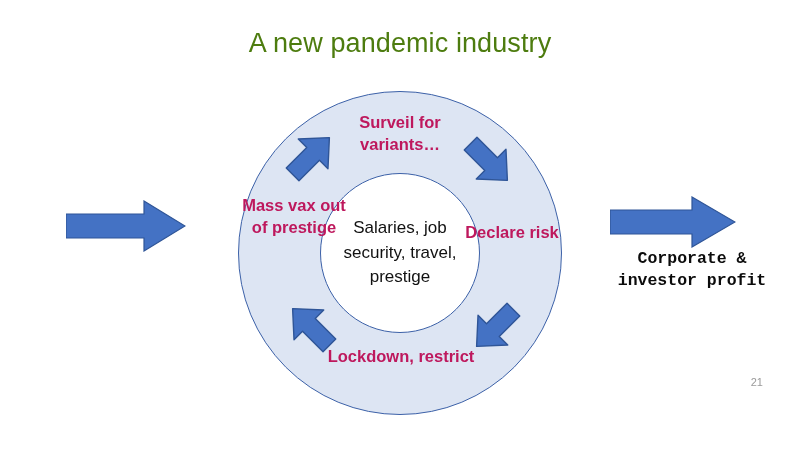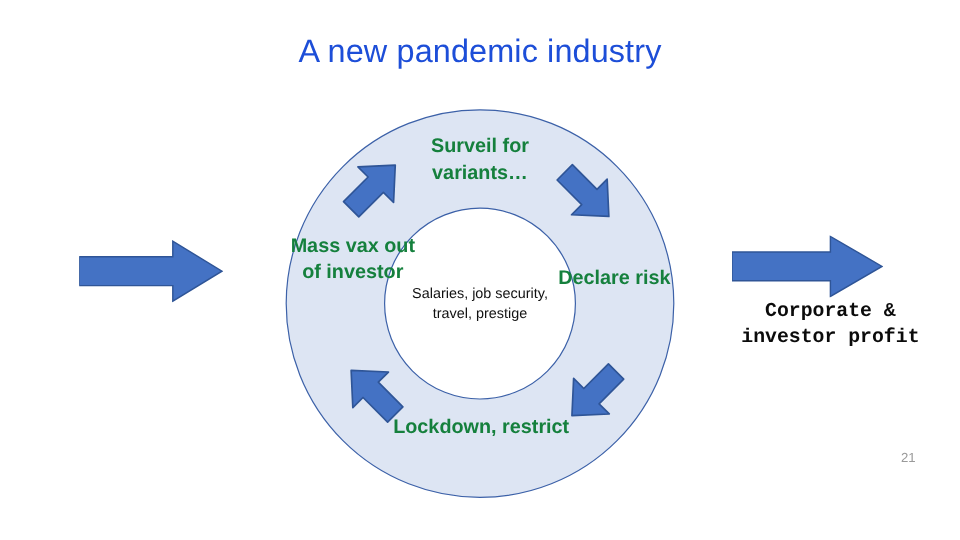--- a/index.html
+++ b/index.html
@@ -21,21 +21,21 @@
   }
 
   
   #slide-title {
     position: absolute;
     left: 0;
     top: 28px;
     width: 800px;
     text-align: center;
     font-size: 27px;
-    color: #1d4ed8;
+    color: #4d7c0f;
     font-weight: 400;
     letter-spacing: 0.1px;
   }
 
   
   #cycle-diagram {
     position: absolute;
     left: 238px;
     top: 91px;
     width: 324px;
@@ -66,32 +66,32 @@
   #inner-label {
     position: absolute;
     left: 82px;
     top: 82px;
     width: 160px;
     height: 160px;
     display: flex;
     align-items: center;
     justify-content: center;
     text-align: center;
-    font-size: 12px;
+    font-size: 17px;
     line-height: 1.45;
     color: #111111;
     padding: 0 6px;
     box-sizing: border-box;
   }
 
   .ring-label {
     position: absolute;
     text-align: center;
     font-weight: bold;
-    color: #15803d;
+    color: #be185d;
     font-size: 16.5px;
     line-height: 1.32;
   }
   #label-surveil { left: 80px; top: 21px;  width: 164px; }
   #label-declare { left: 222px; top: 115px; width: 104px; margin-top: 16px; }
   #label-lockdown{ left: 82px; top: 255px; width: 162px; text-align: center; }
   #label-massvax { left: -2px; top: 104px; width: 116px; }
 
   .curve-arrow {
     position: absolute;
@@ -150,21 +150,21 @@
 
   <div id="cycle-diagram">
 
     <div id="outer-ring"></div>
     <div id="inner-circle"></div>
     <div id="inner-label">Salaries, job security, travel, prestige</div>
 
     <div id="label-surveil" class="ring-label">Surveil for variants…</div>
     <div id="label-declare" class="ring-label">Declare risk</div>
     <div id="label-lockdown" class="ring-label">Lockdown, restrict</div>
-    <div id="label-massvax" class="ring-label">Mass vax out of investor</div>
+    <div id="label-massvax" class="ring-label">Mass vax out of prestige</div>
 
     <svg id="arrow-cycle-tl" class="curve-arrow" viewBox="0 0 58 58">
       <g transform="rotate(45 29 29)">
         <polygon points="29,3 50,26 38,26 38,55 20,55 20,26 8,26" fill="#4472c4" stroke="#2f5597" stroke-width="1.4" stroke-linejoin="round"></polygon>
       </g>
     </svg>
 
     <svg id="arrow-cycle-tr" class="curve-arrow" viewBox="0 0 58 58">
       <g transform="rotate(135 29 29)">
         <polygon points="29,3 50,26 38,26 38,55 20,55 20,26 8,26" fill="#4472c4" stroke="#2f5597" stroke-width="1.4" stroke-linejoin="round"></polygon>

